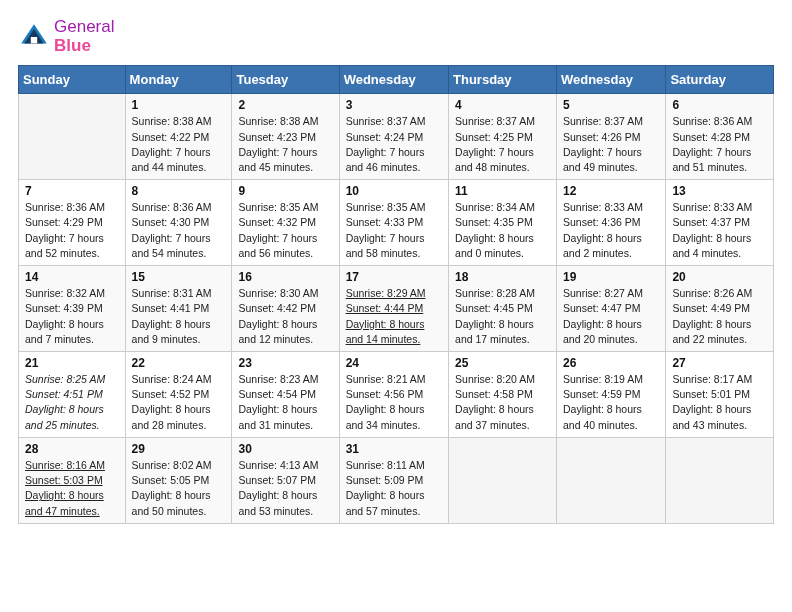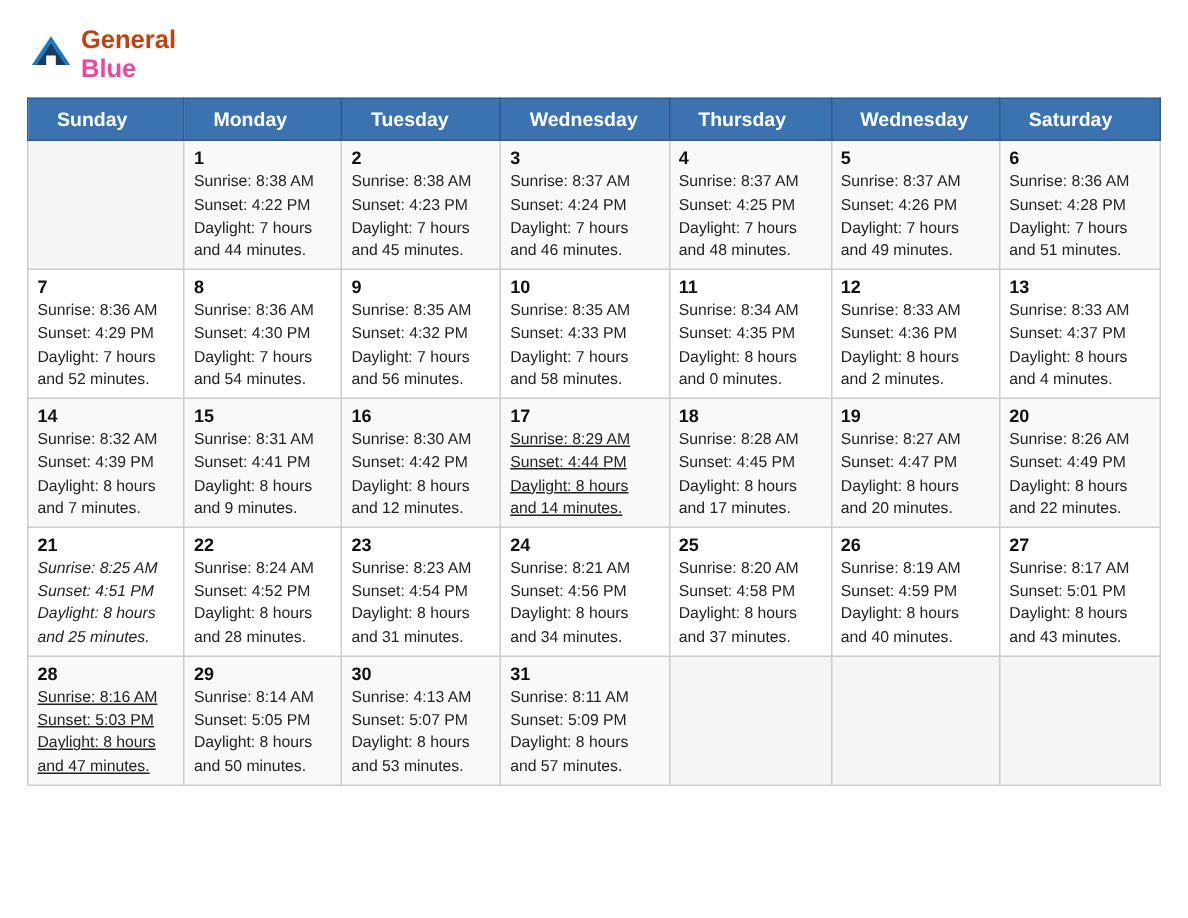--- a/index.html
+++ b/index.html
@@ -48,21 +48,21 @@
     table {
       width: 100%;
       border-collapse: collapse;
       font-size: 11px;
     }
     thead tr th {
       background: #3b72b0;
       color: #fff;
       font-size: 13px;
       font-weight: bold;
-      padding: 6px 19px;
+      padding: 6px 4px;
       text-align: left;
       border: 1px solid #2a5a90;
     }
     tbody tr td {
       border: 1px solid #ccc;
       vertical-align: top;
       padding: 4px 6px;
       min-height: 70px;
       width: 113px;
     }
@@ -93,21 +93,21 @@
 
 <div class="page">
   <div class="header">
     <div class="logo">
       <svg class="logo-icon" viewBox="0 0 40 40">
         <polygon points="20,4 36,28 4,28" fill="#1a7abf"></polygon>
         <polygon points="20,10 32,28 8,28" fill="#1a3a5c"></polygon>
         <rect x="16" y="20" width="8" height="8" fill="#fff"></rect>
       </svg>
       <div>
-        <div style="font-size:17px;font-weight:bold;color:#c2410c;line-height:1.1;">General</div>
+        <div style="font-size:17px;font-weight:normal;color:#a21caf;line-height:1.1;">General</div>
         <div style="font-size:17px;font-weight:bold;color:#ec4899;line-height:1.1;">Blue</div>
       </div>
     </div>
   </div>
 
   <table>
     <thead>
       <tr>
       <th>Sunday</th>
           <th>Monday</th>
@@ -320,21 +320,21 @@
         <tr>
           <td>
             <span class="day-number">28</span>
             <div class="day-info" style="white-space: pre-line; text-decoration: underline;">Sunrise: 8:16 AM
 Sunset: 5:03 PM
 Daylight: 8 hours
 and 47 minutes.</div>
           </td>
           <td>
             <span class="day-number">29</span>
-            <div class="day-info" style="white-space: pre-line;">Sunrise: 8:14 AM
+            <div class="day-info" style="white-space: pre-line;">Sunrise: 8:02 AM
 Sunset: 5:05 PM
 Daylight: 8 hours
 and 50 minutes.</div>
           </td>
           <td>
             <span class="day-number">30</span>
             <div class="day-info" style="white-space: pre-line;">Sunrise: 4:13 AM
 Sunset: 5:07 PM
 Daylight: 8 hours
 and 53 minutes.</div>

